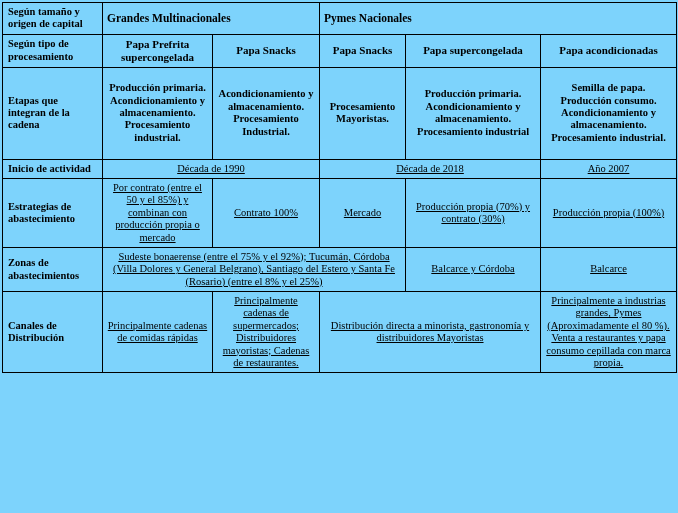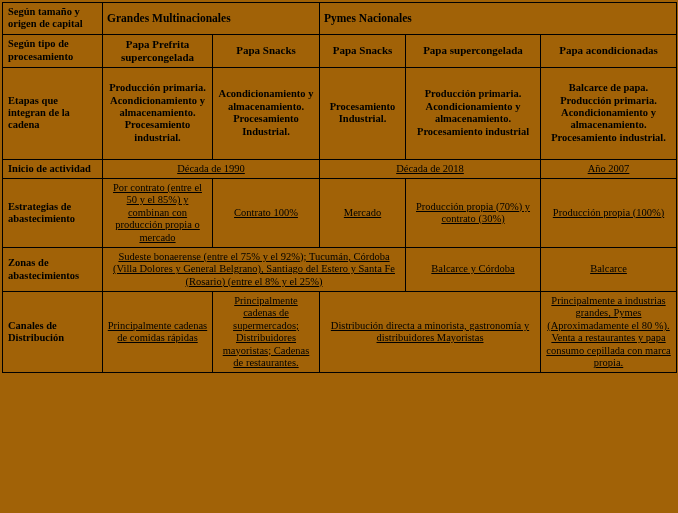--- a/index.html
+++ b/index.html
@@ -9,21 +9,21 @@
   }
   body {
     font-family: "Liberation Serif", serif;
     color: #000000;
   }
   .page {
     width: 678px;
     height: 513px;
     position: relative;
     overflow: hidden;
-    background: #a16207;
+    background: #7dd3fc;
     box-sizing: border-box;
   }
   table.matrix {
     border-collapse: collapse;
     width: 674px;
     margin: 2px;
     table-layout: fixed;
     font-size: 10.5px;
     line-height: 1.18;
   }
@@ -80,23 +80,23 @@
         <td class="hdr-sub">Papa Snacks</td>
         <td class="hdr-sub">Papa Snacks</td>
         <td class="hdr-sub">Papa supercongelada</td>
         <td class="hdr-sub">Papa acondicionadas</td>
       </tr>
 
       <tr class="tall">
         <td class="rowhead">Etapas que integran de la cadena</td>
         <td class="cell-etapas">Producción primaria. Acondicionamiento y almacenamiento. Procesamiento industrial.</td>
         <td class="cell-etapas">Acondicionamiento y almacenamiento. Procesamiento Industrial.</td>
-        <td class="cell-etapas">Procesamiento Industrial.</td>
+        <td class="cell-etapas">Procesamiento Mayoristas.</td>
         <td class="cell-etapas">Producción primaria. Acondicionamiento y almacenamiento. Procesamiento industrial</td>
-        <td class="cell-etapas">Balcarce de papa. Producción primaria. Acondicionamiento y almacenamiento. Procesamiento industrial.</td>
+        <td class="cell-etapas">Semilla de papa. Producción consumo. Acondicionamiento y almacenamiento. Procesamiento industrial.</td>
       </tr>
 
       <tr>
         <td class="rowhead">Inicio de actividad</td>
         <td class="ctr" colspan="2">Década de 1990</td>
         <td class="ctr" colspan="2">Década de 2018</td>
         <td class="ctr">Año 2007</td>
       </tr>
 
 

